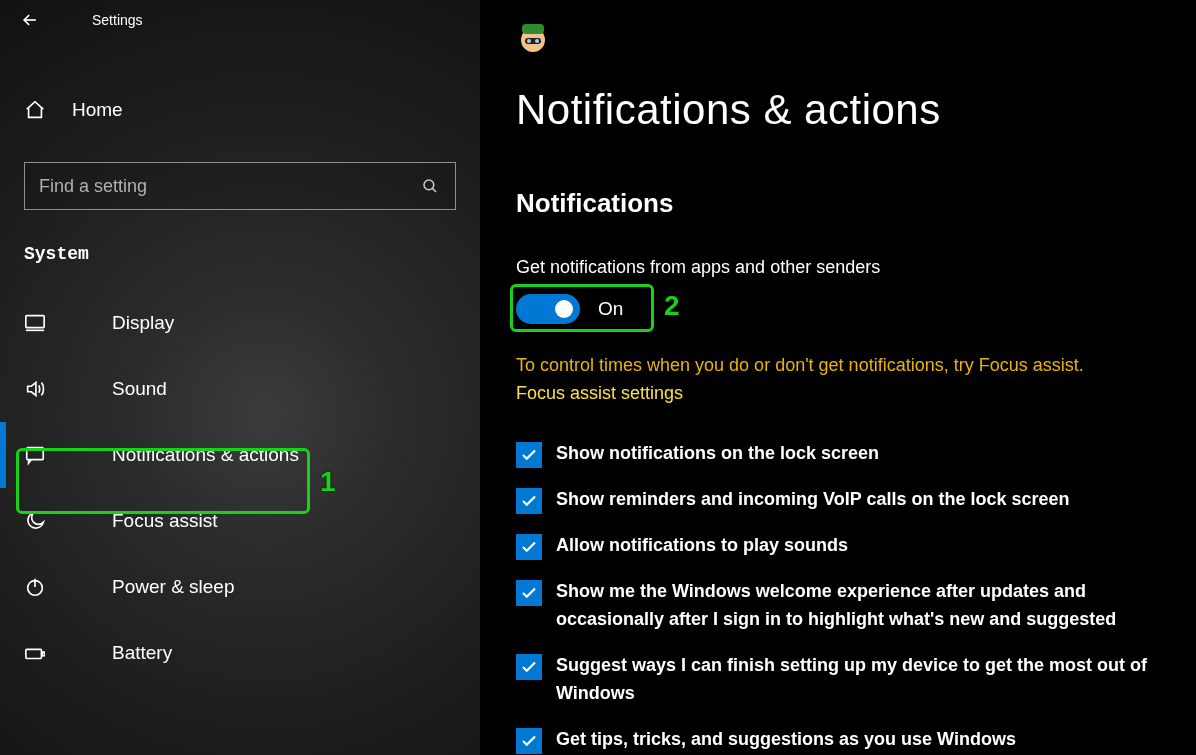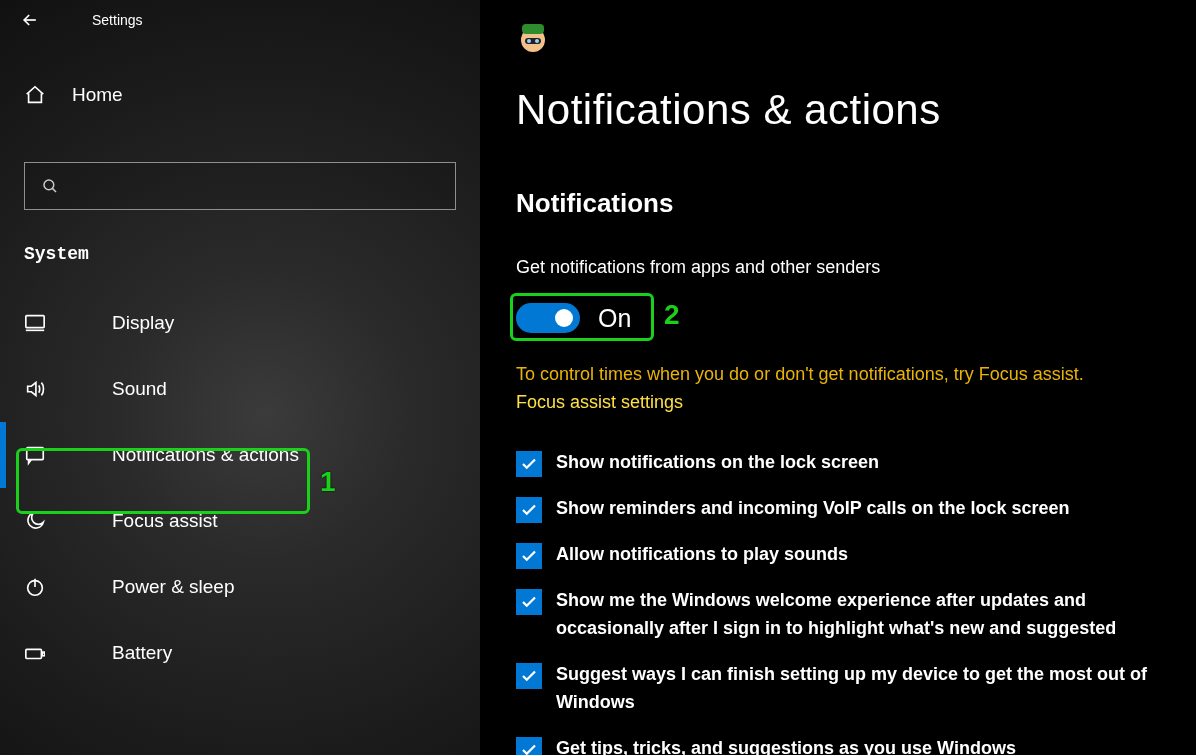--- a/index.html
+++ b/index.html
@@ -41,21 +41,21 @@
     cursor: pointer;
   }
   .back-btn svg { stroke: #fff; }
   .title-text {
     font-size: 14px;
     margin-left: 38px;
     color: #fff;
   }
   .home-row {
     display: flex;
-    align-items: flex-start;
+    align-items: center;
     height: 52px;
     padding-left: 24px;
     margin-top: 44px;
     cursor: pointer;
   }
   .home-row .icon { width: 26px; display:flex; align-items:center; }
   .home-row .label { font-size: 19px; margin-left: 22px; }
   .search-wrap {
     margin: 26px 24px 0 24px;
   }
@@ -140,21 +140,21 @@
     margin-bottom: 54px;
   }
   .subheading {
     font-size: 26px;
     font-weight: 700;
     margin-bottom: 38px;
   }
   .setting-row {
     font-size: 18px;
     color: #fff;
-    margin-bottom: 25px;
+    margin-bottom: 16px;
   }
   .toggle-row {
     display: flex;
     align-items: center;
     margin-bottom: 28px;
   }
   .toggle {
     width: 64px;
     height: 30px;
     background: #0078d4;
@@ -163,21 +163,21 @@
     cursor: pointer;
   }
   .toggle .knob {
     position: absolute;
     width: 18px; height: 18px;
     background: #fff;
     border-radius: 50%;
     top: 6px; right: 7px;
   }
   .toggle-label {
-    font-size: 25px;
+    font-size: 19px;
     margin-left: 18px;
   }
   .desc {
     font-size: 18px;
     color: #eab308;
     line-height: 1.5;
     margin-bottom: 4px;
   }
   .link {
     font-size: 18px;
@@ -234,20 +234,21 @@
         <svg width="22" height="22" viewBox="0 0 24 24" fill="none" stroke="#fff" stroke-width="1.8">
           <path d="M3 11L12 3l9 8"></path>
             <path d="M5 10v10h14V10"></path>
         </svg>
       </span>
       <span class="label">Home</span>
     </div>
 
     <div class="search-wrap">
       <div class="search">
+        <input type="text" placeholder="Find a setting" style="">
         <span class="sicon">
           <svg width="18" height="18" viewBox="0 0 24 24" fill="none" stroke="#c9c9c9" stroke-width="2">
             <circle cx="10.5" cy="10.5" r="6.5"></circle>
               <line x1="20" y1="20" x2="15.2" y2="15.2"></line>
           </svg>
         </span>
       </div>
     </div>
 
     <div class="section-label">System</div>

